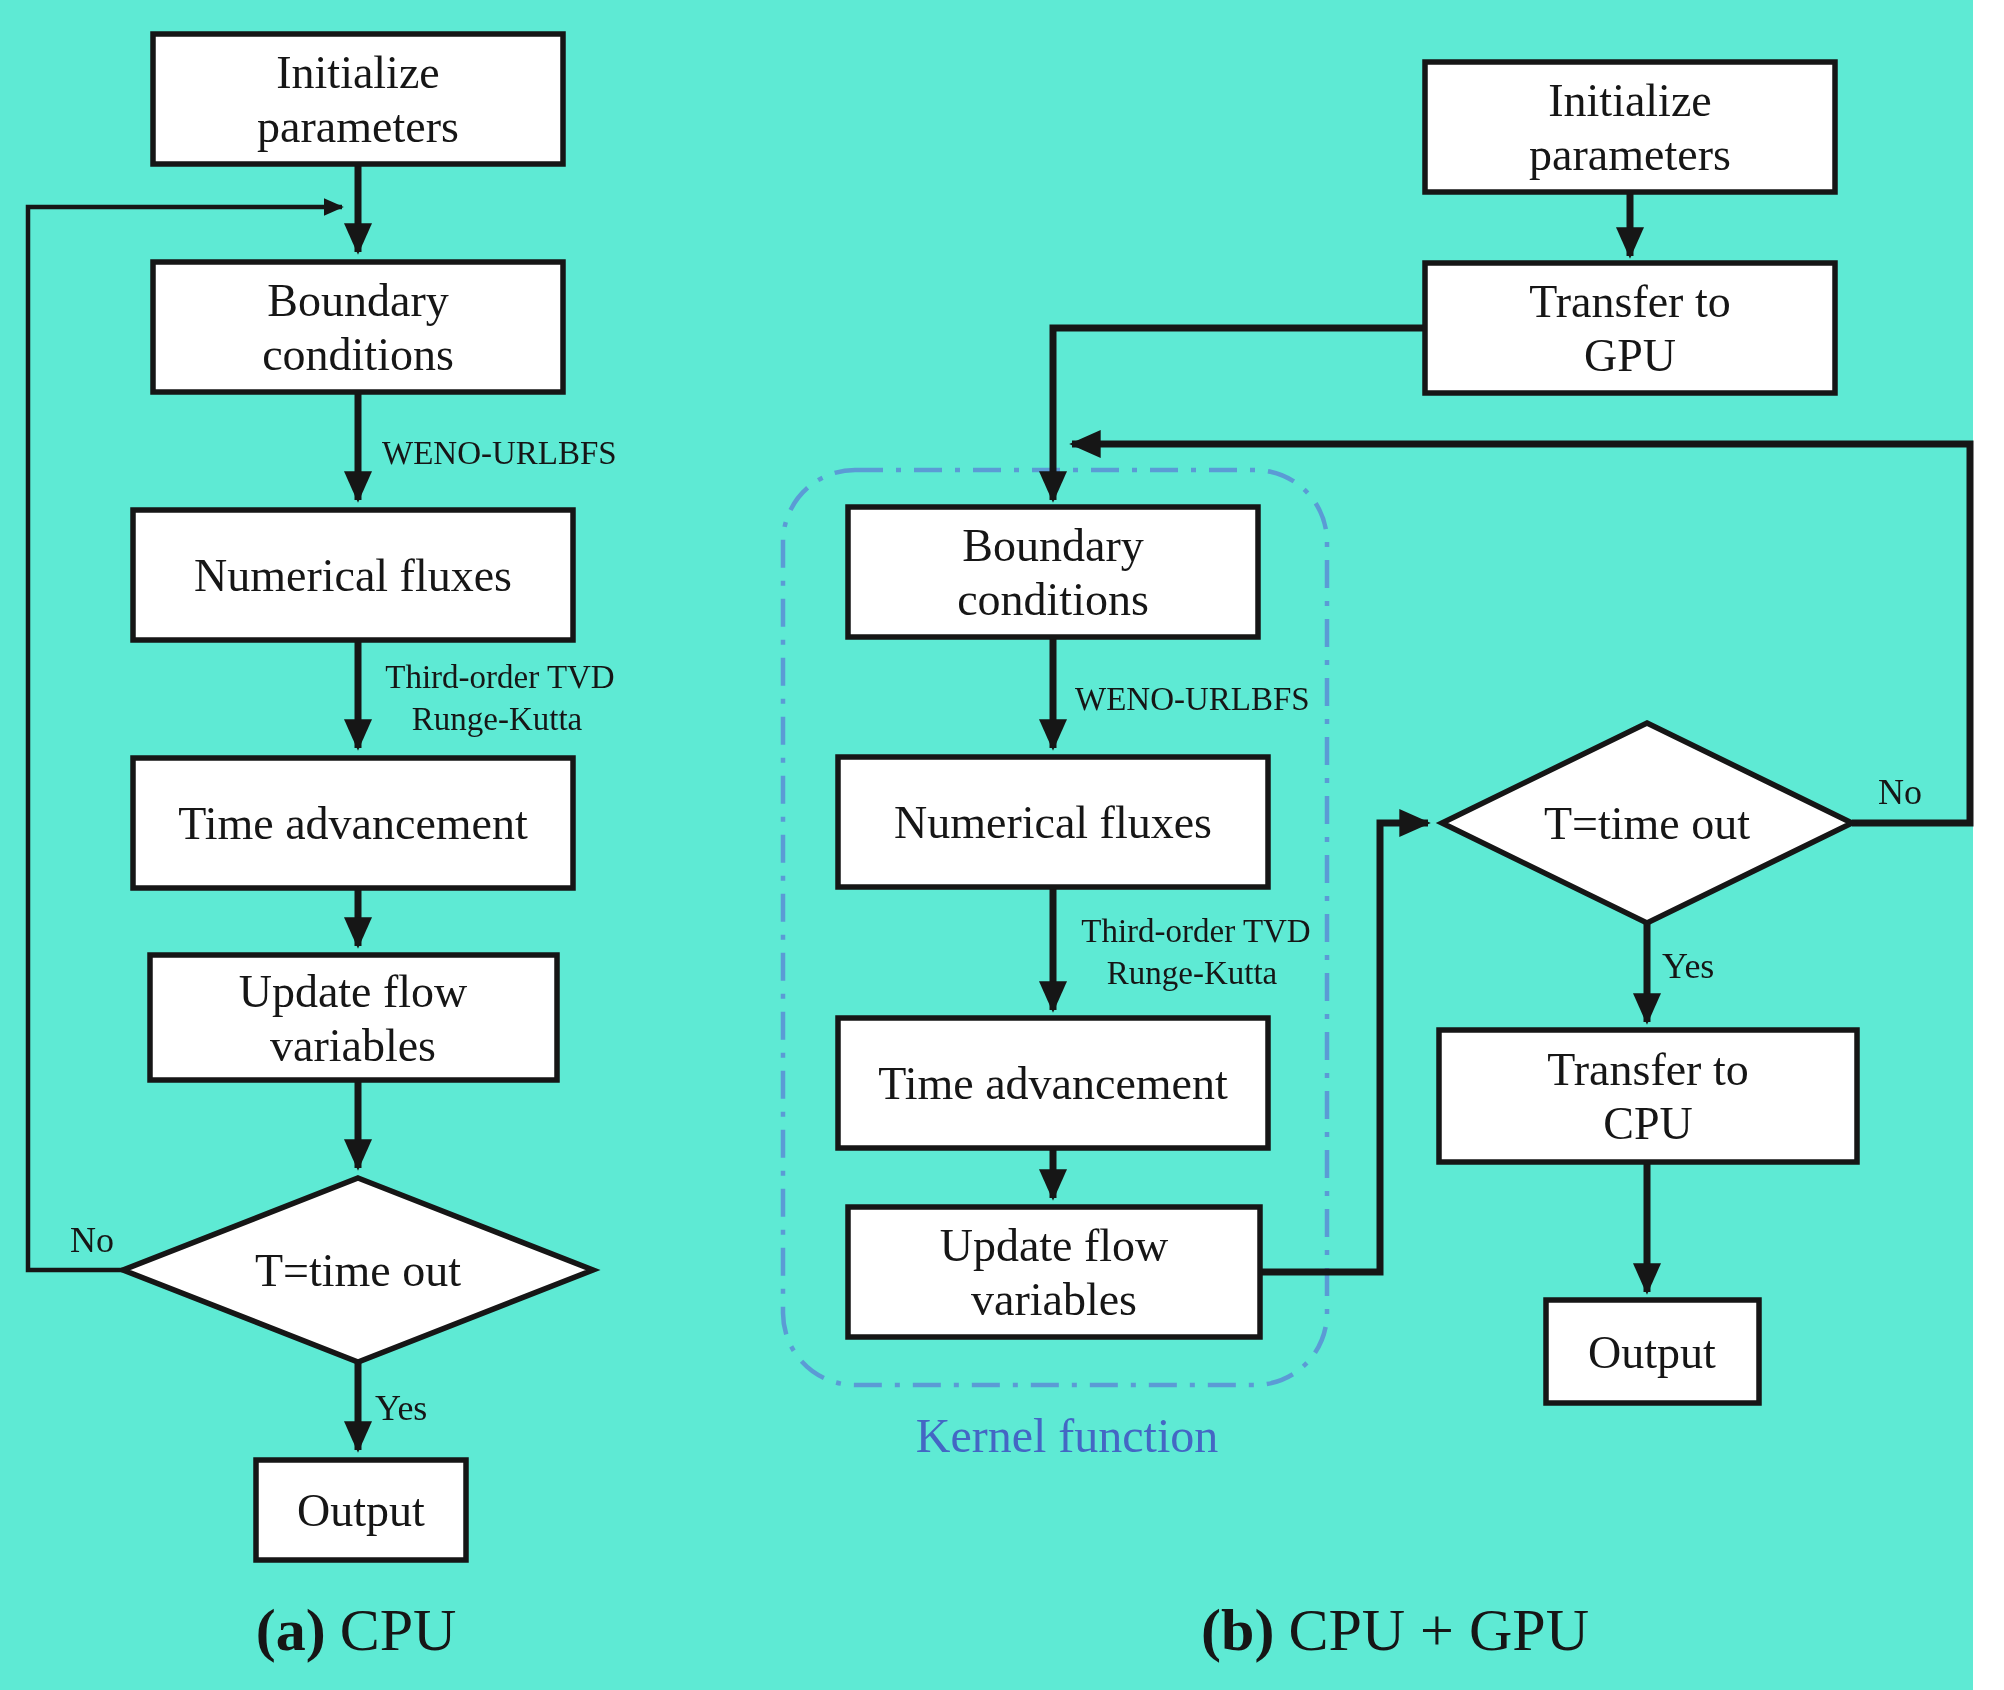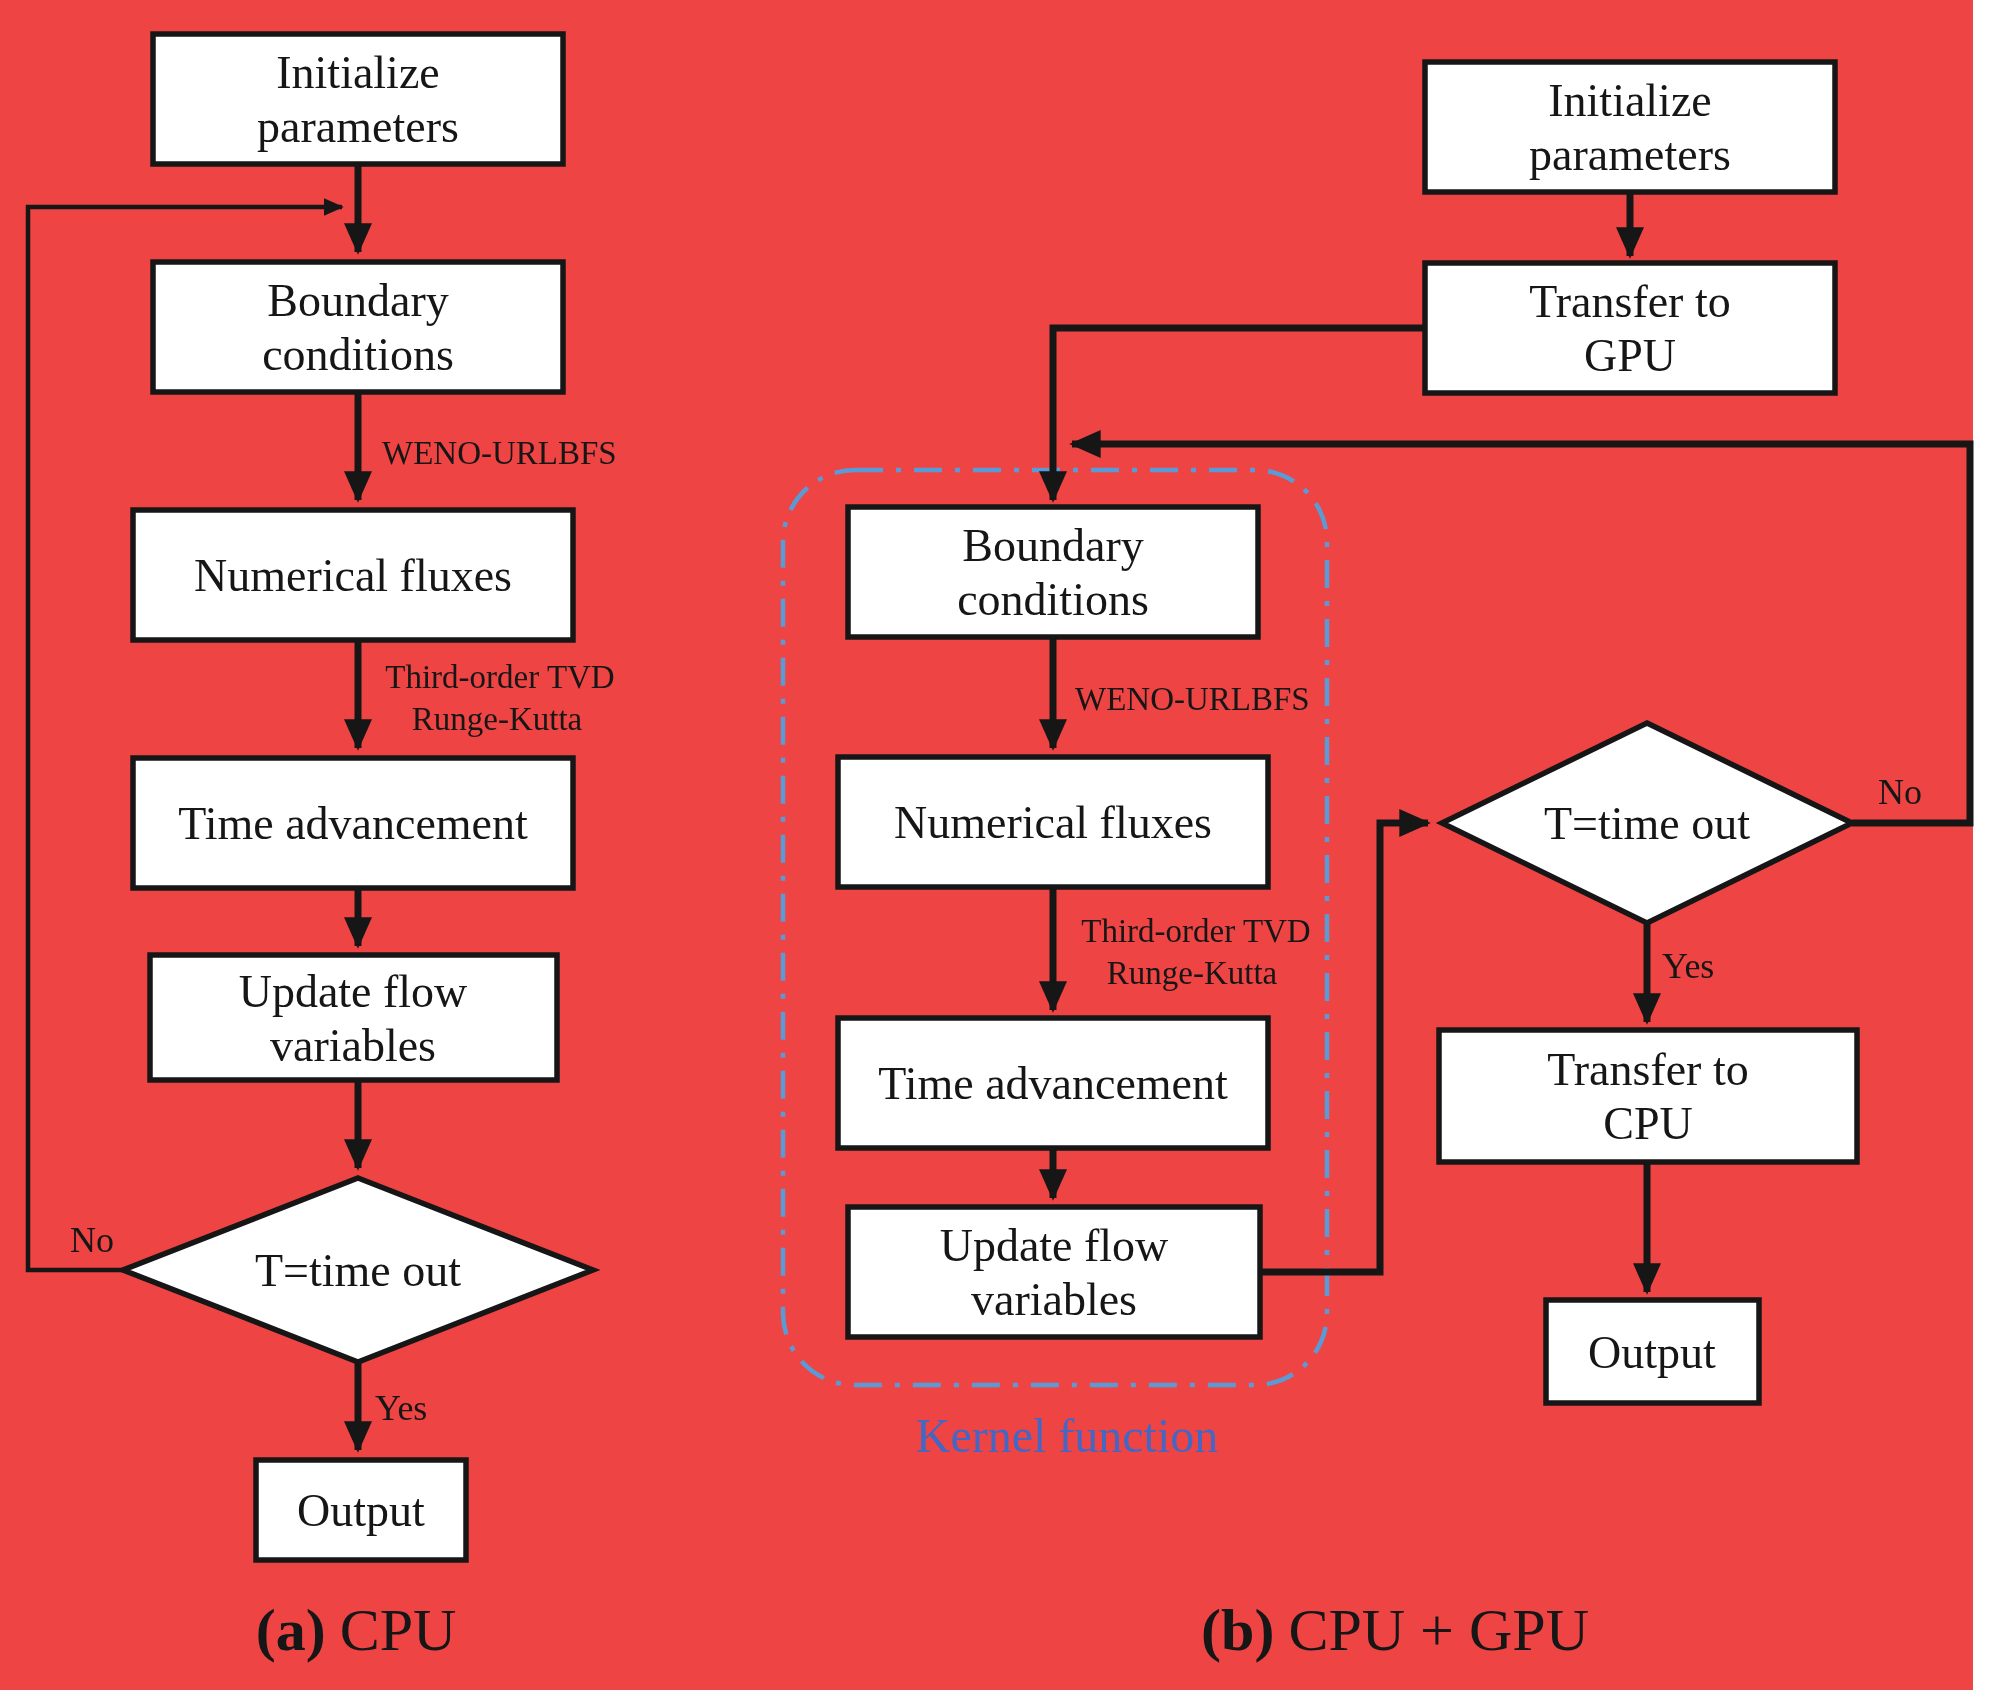--- a/index.html
+++ b/index.html
@@ -1,16 +1,16 @@
 <!DOCTYPE html>
 <html><head>
 <meta charset="utf-8">
 <style>
   html,body{margin:0;padding:0;background:#ffffff;}
-  .stage{width:1973px;height:1690px;position:relative;background:#ef4444;}
+  .stage{width:1973px;height:1690px;position:relative;background:#5eead4;}
   svg{display:block;}
   .box{fill:#ffffff;stroke:#161616;stroke-width:5.5;}
   .diamond{fill:#ffffff;stroke:#161616;stroke-width:5.5;}
   .edge{fill:none;stroke:#161616;stroke-width:7;stroke-linejoin:miter;}
   .edge-thin{fill:none;stroke:#161616;stroke-width:4.5;stroke-linejoin:miter;}
   .nodetext{font-family:"Liberation Serif","DejaVu Serif",serif;font-size:46px;fill:#161616;text-anchor:middle;}
   .edgelabel{font-family:"Liberation Serif","DejaVu Serif",serif;font-size:33px;fill:#161616;}
   .yn{font-family:"Liberation Serif","DejaVu Serif",serif;font-size:36px;fill:#161616;}
   .kernel-label{font-family:"Liberation Serif","DejaVu Serif",serif;font-size:48px;text-anchor:middle;}
   .caption{font-family:"Liberation Serif","DejaVu Serif",serif;font-size:60px;fill:#161616;text-anchor:middle;}

